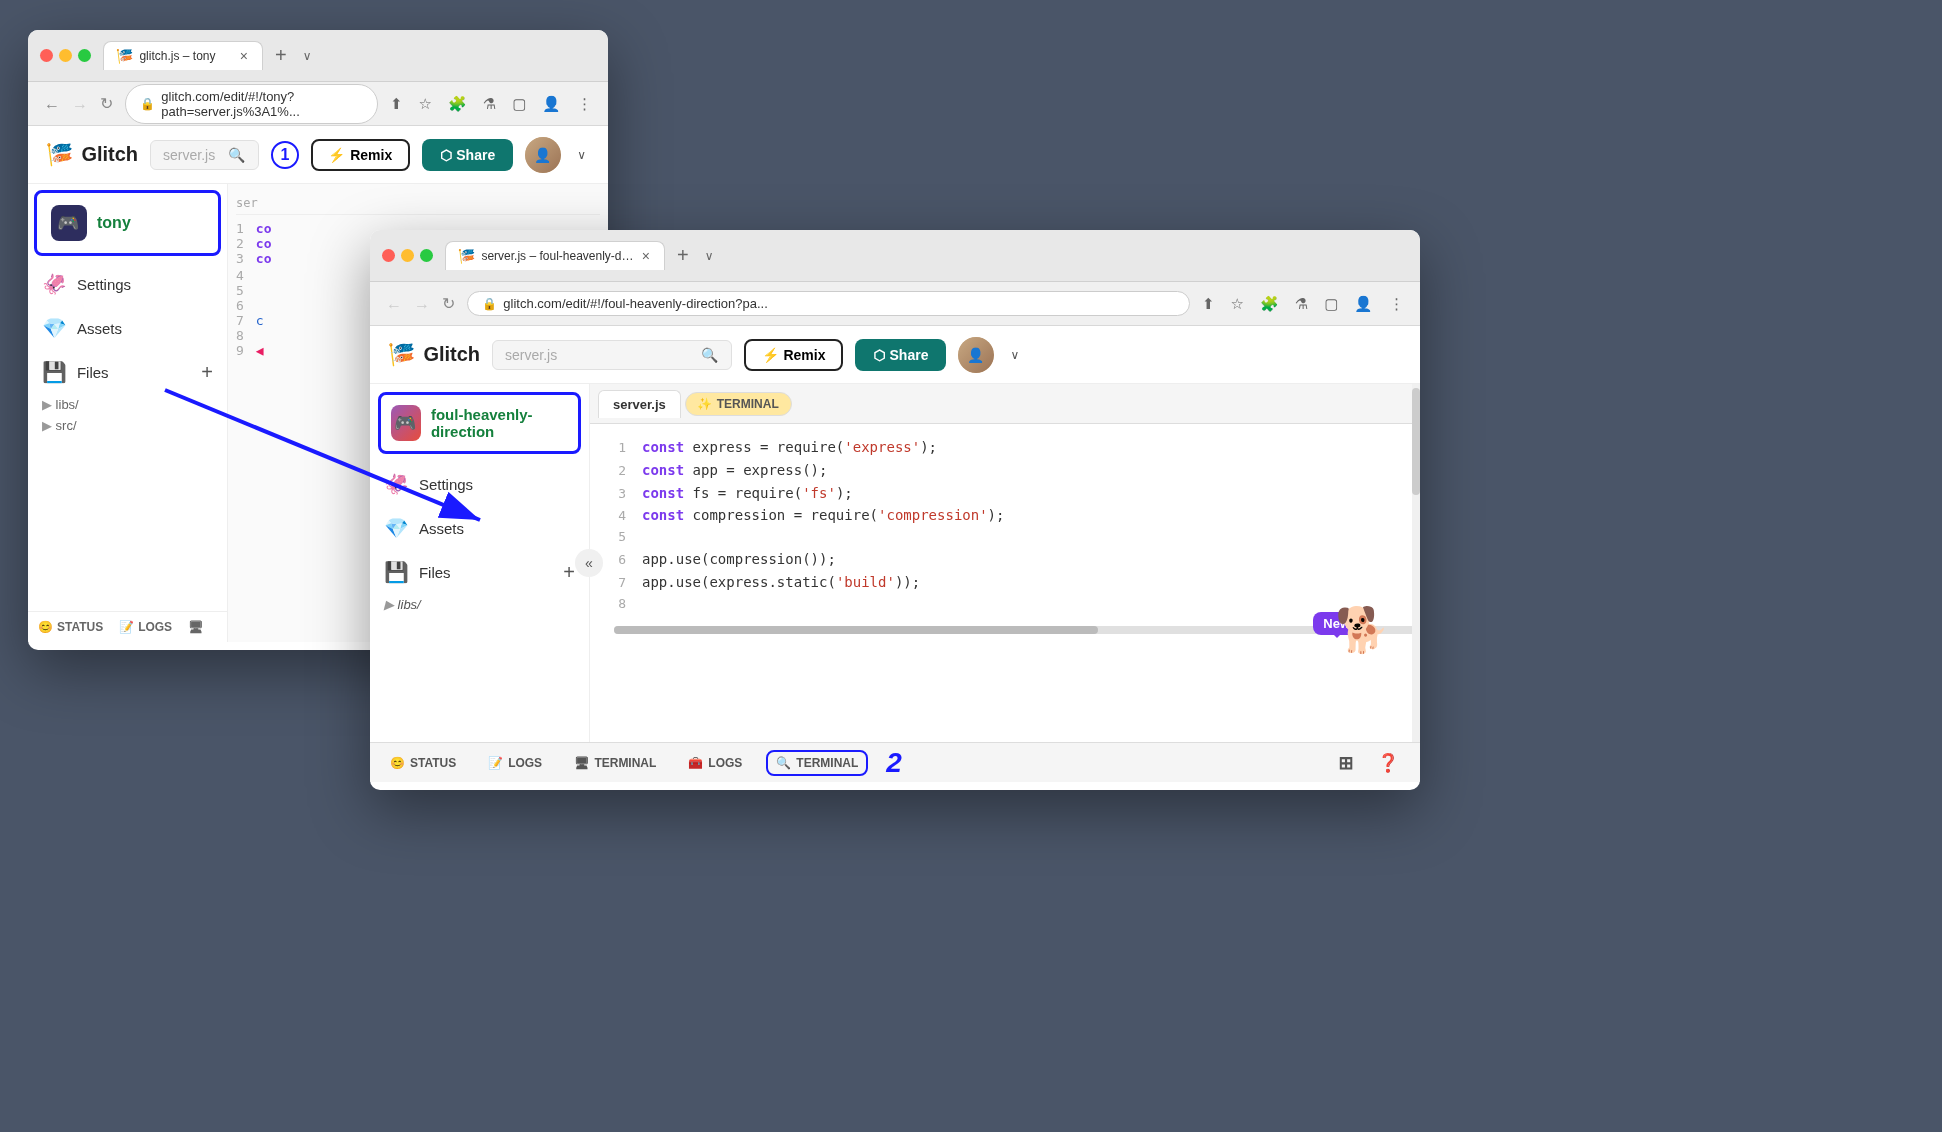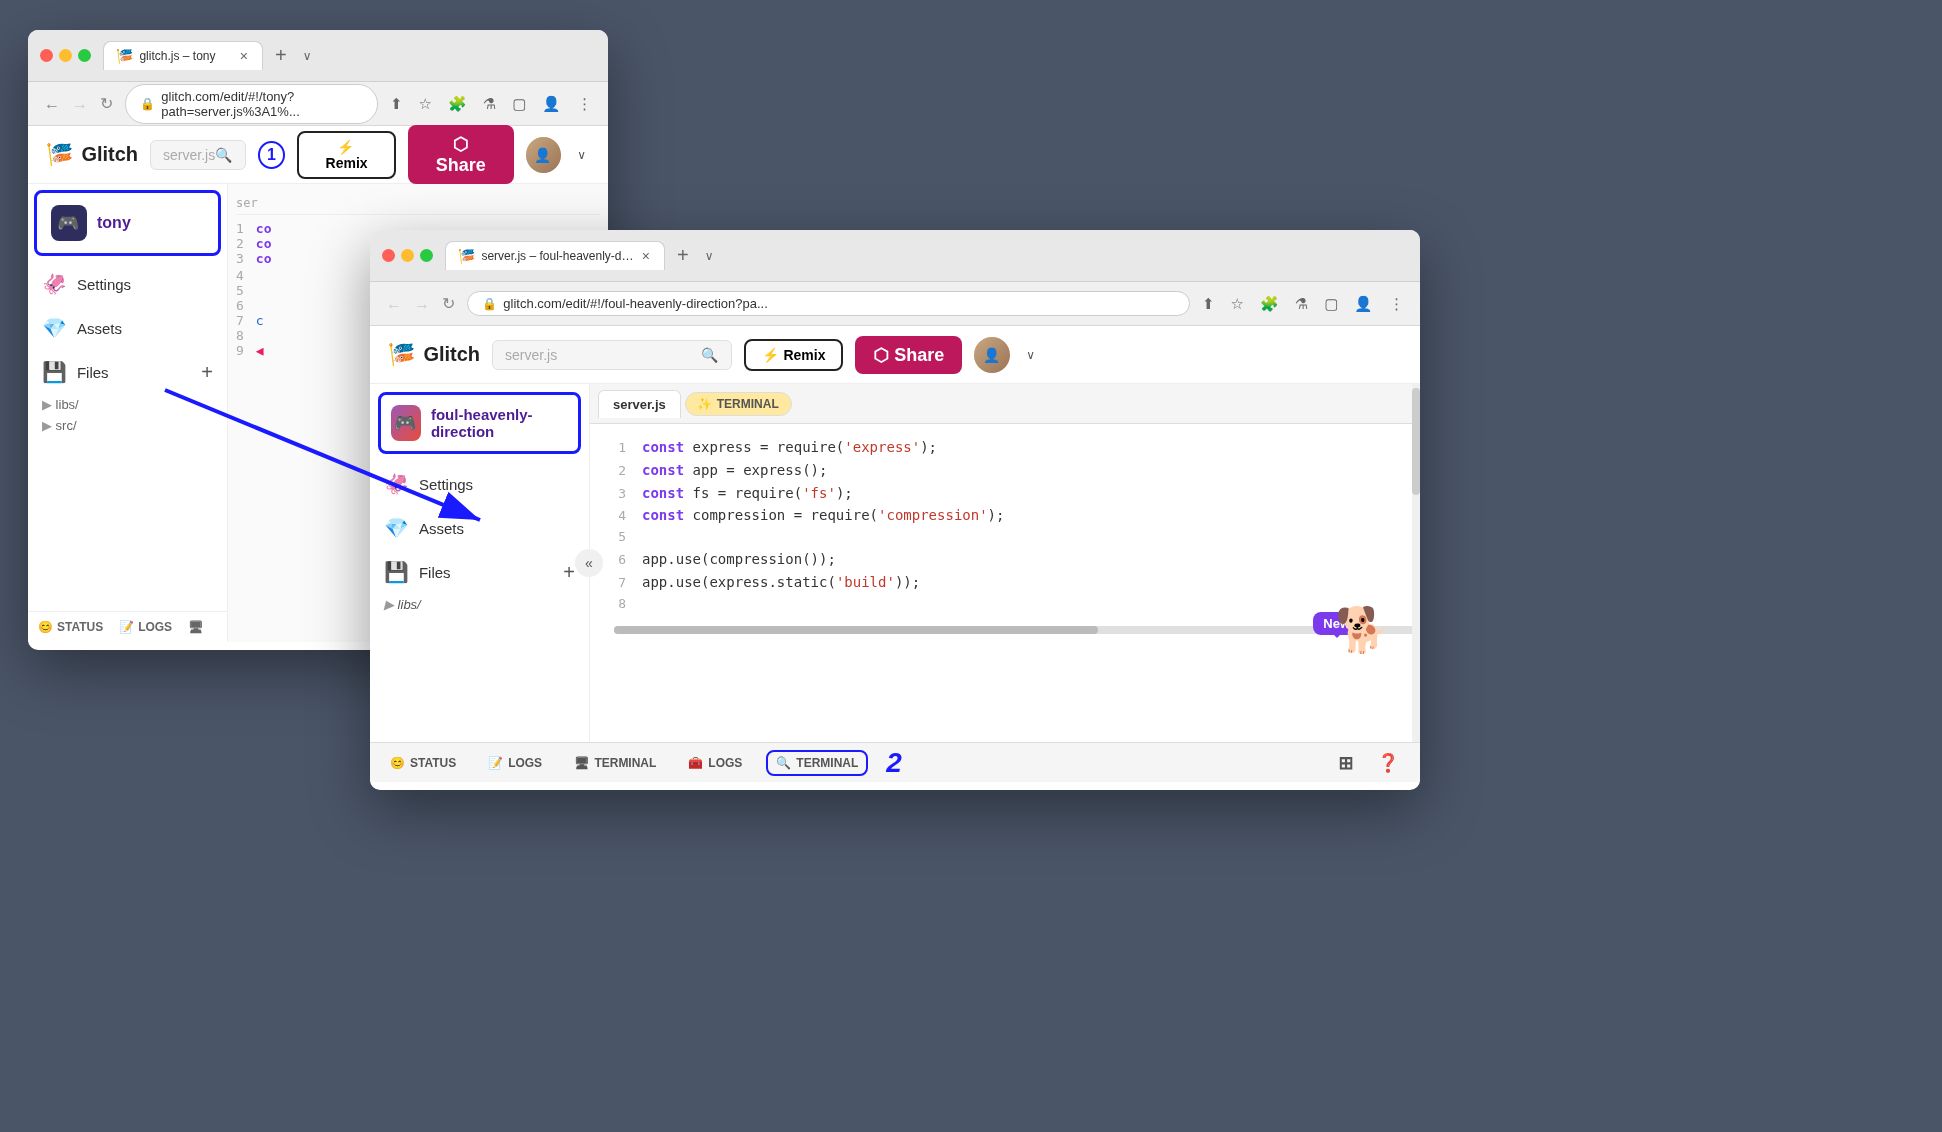--- a/index.html
+++ b/index.html
@@ -239,25 +239,25 @@
       padding: 6px 16px;
       font-size: 14px;
       font-weight: 600;
       cursor: pointer;
       display: flex;
       align-items: center;
       gap: 6px;
     }
 
     .share-btn {
-      background: #be185d;
+      background: #0f766e;
       border: none;
       border-radius: 8px;
       padding: 8px 18px;
-      font-size: 18px;
+      font-size: 14px;
       font-weight: 600;
       color: #fff;
       cursor: pointer;
       display: flex;
       align-items: center;
       gap: 6px;
     }
 
     .avatar {
       width: 36px;
@@ -317,21 +317,21 @@
       background: #2d2d5e;
       display: flex;
       align-items: center;
       justify-content: center;
       font-size: 18px;
     }
 
     .project-name {
       font-size: 16px;
       font-weight: 700;
-      color: #4c1d95;
+      color: #15803d;
     }
 
     .sidebar-item {
       padding: 10px 14px;
       display: flex;
       align-items: center;
       gap: 10px;
       cursor: pointer;
       color: #333;
       font-size: 15px;

